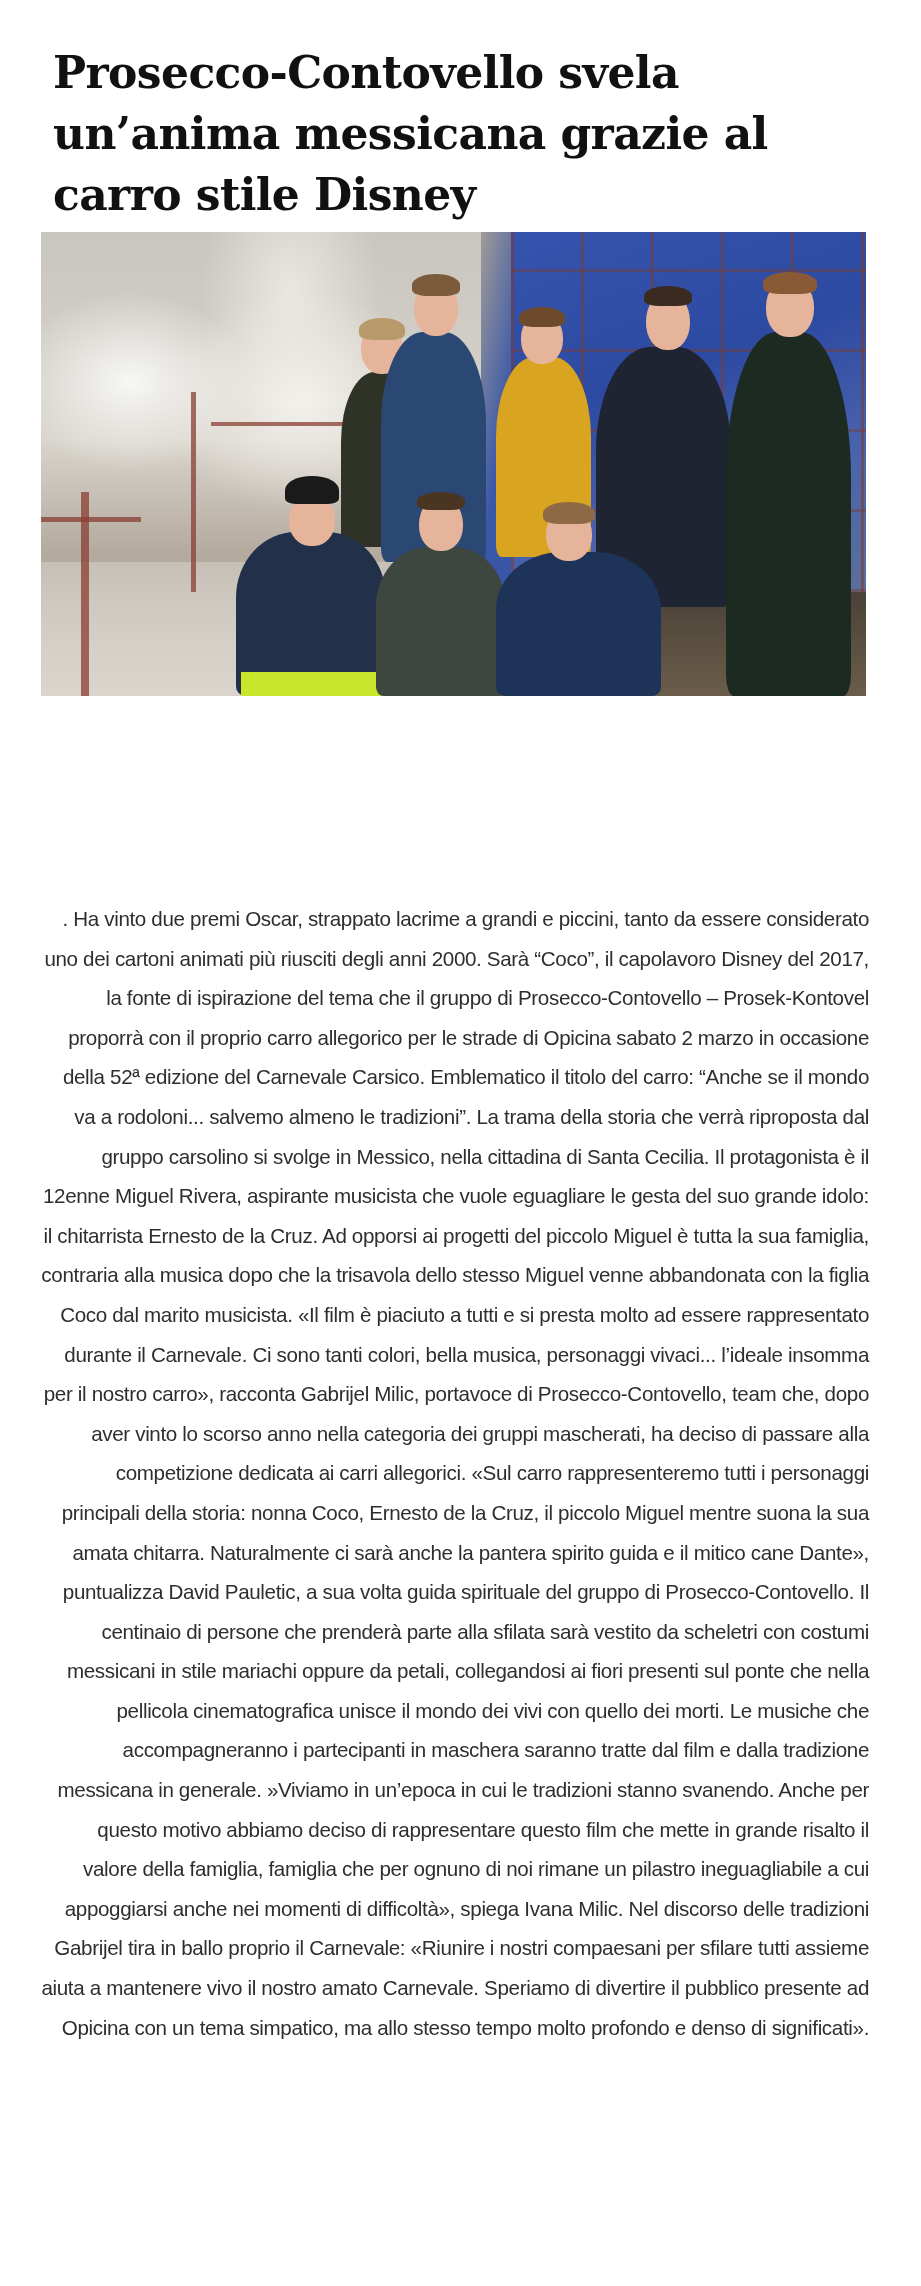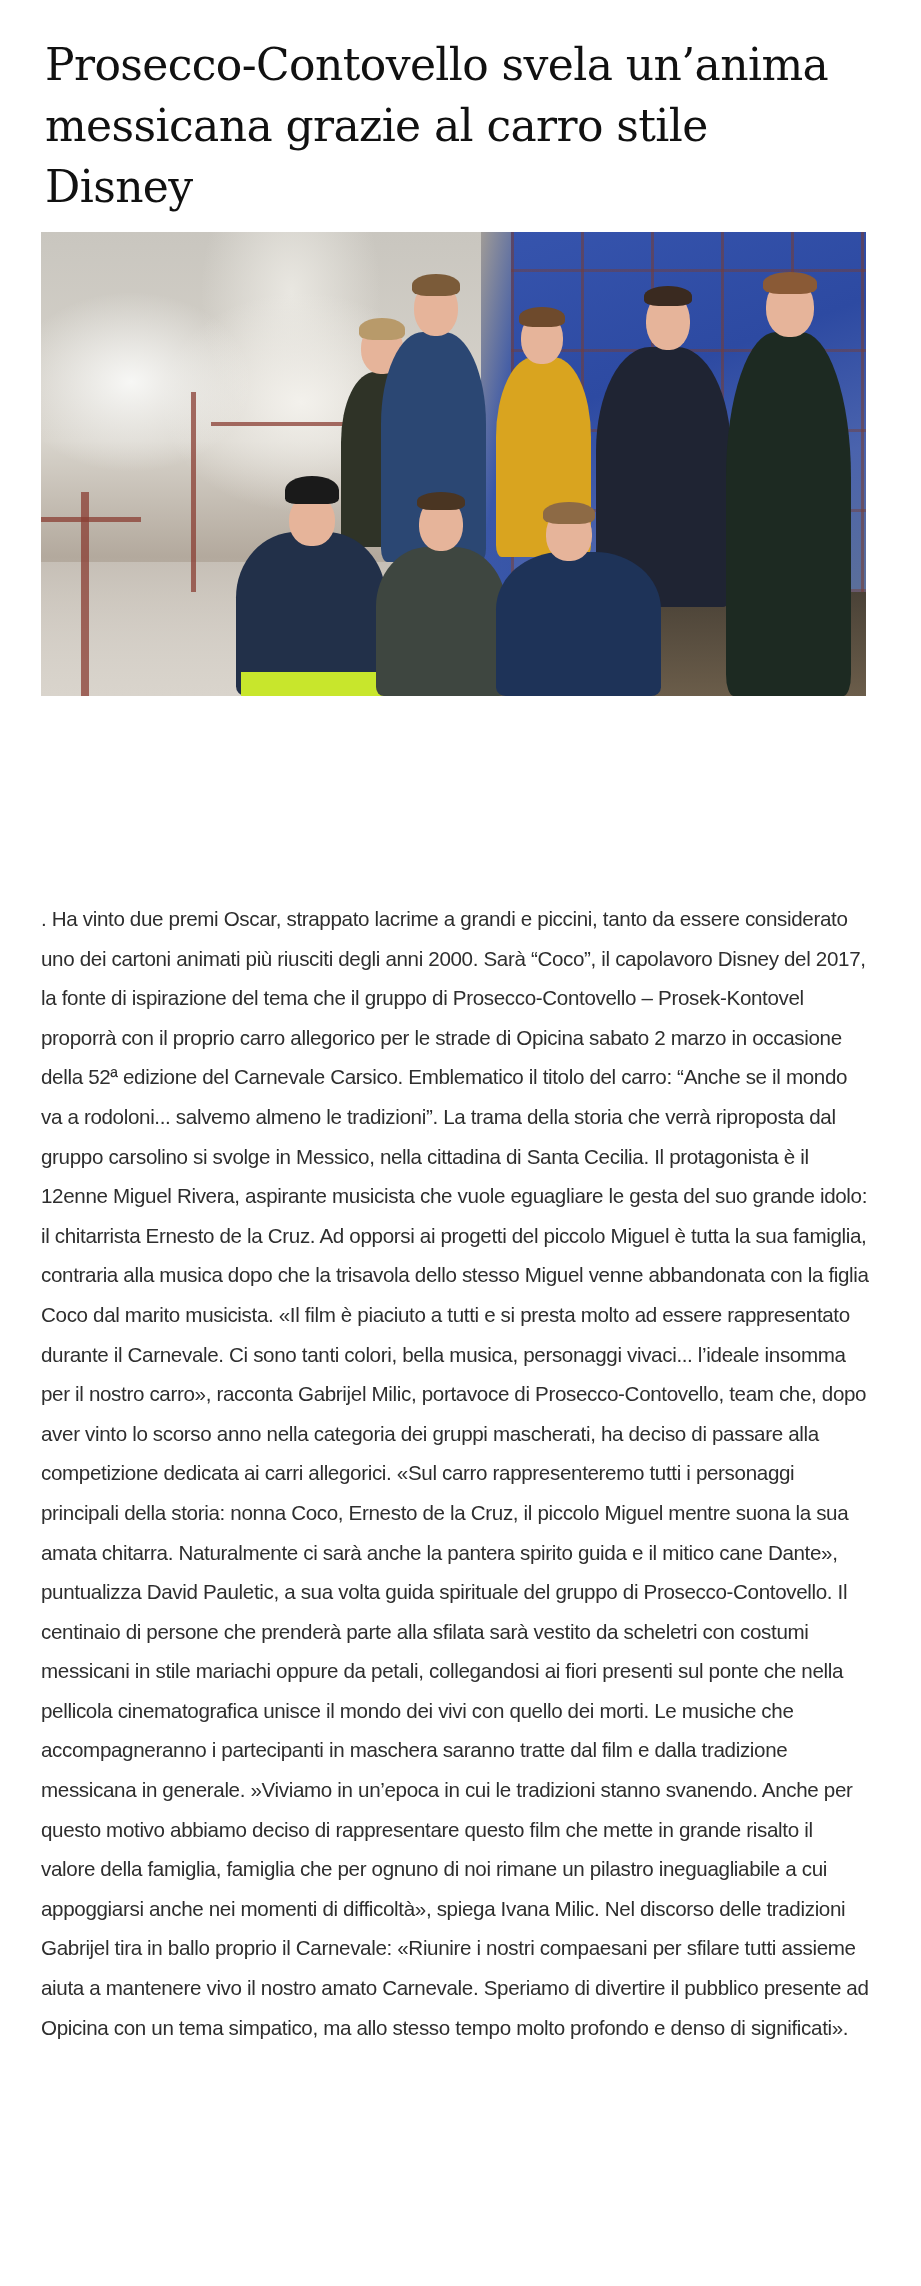--- a/index.html
+++ b/index.html
@@ -1,25 +1,25 @@
 <!DOCTYPE html>
 <html><head>
 <meta charset="utf-8">
 <style>
   html, body { margin: 0; padding: 0; background: #ffffff; }
   body { width: 921px; height: 2286px; position: relative; overflow: hidden; }
   .article { position: absolute; left: 41px; top: 0; width: 826px; }
   .headline {
     font-family: "DejaVu Serif", "Liberation Serif", serif;
-    font-weight: normal;
+    font-weight: bold;
     font-size: 44px;
     line-height: 61px;
     letter-spacing: -0.6px;
     color: #111111;
-    margin: 4px;
+    margin: 12px;
     padding-top: 30px;
   }
   .photo {
     position: absolute; left: 0; top: 232px; width: 825px; height: 464px;
     overflow: hidden;
     background:
       linear-gradient(90deg, rgba(255,255,255,0.0) 0%, rgba(255,255,255,0) 100%),
       linear-gradient(100deg, #d9d6cf 0%, #ece9e2 22%, #cfc8b9 38%, #a8a196 48%, #3a57a8 55%, #2f4fa5 75%, #31477f 100%);
   }
   .photo .bg-left {
@@ -64,20 +64,21 @@
     margin: 0;
   }
   .body-text {
     position: absolute; left: 0; top: 899px; width: 828px;
     font-family: "Liberation Sans", "DejaVu Sans", sans-serif;
     font-size: 20.6px;
     line-height: 39.6px;
     letter-spacing: -0.35px;
     color: #2e2e2e;
     margin: 0;
+    text-align: right;
   }
 </style>
 </head>
 <body>
 
 <div class="article">
   <h1 class="headline">Prosecco-Contovello svela un’anima messicana grazie al carro stile Disney</h1>
 
   <div class="photo" role="img" aria-label="Group photo of nine people posing in front of a carnival float under construction, with scaffolding and a blue tarp">
     <div class="bg-left"></div>

